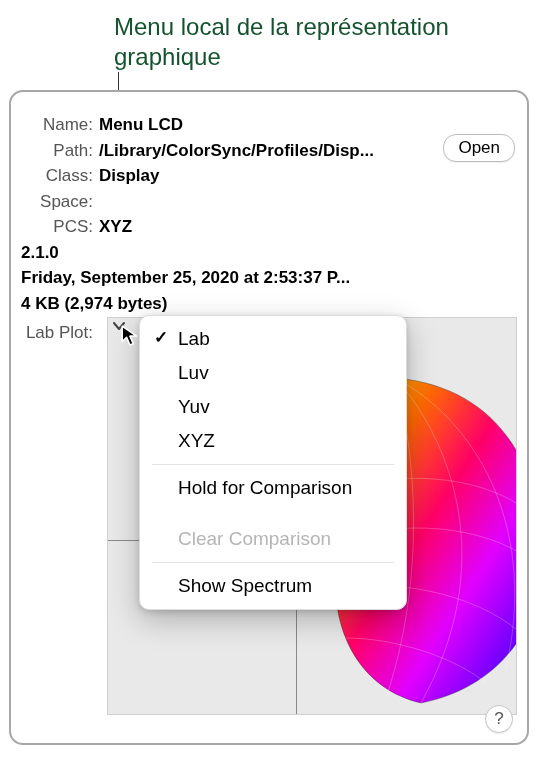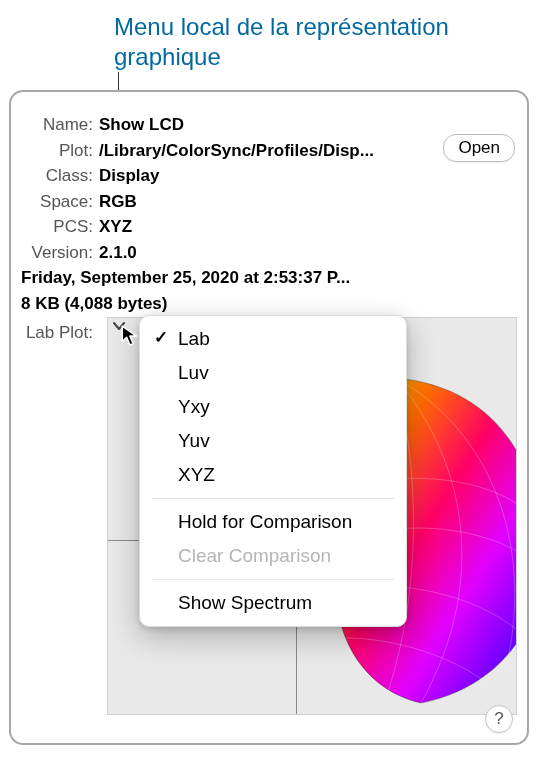--- a/index.html
+++ b/index.html
@@ -10,21 +10,21 @@
     background: #fff;
     position: relative;
     overflow: hidden;
   }
 
   .caption {
     position: absolute;
     top: 12px;
     left: 114px;
     font-size: 24px;
-    color: #0369a1;
+    color: #14532d;
     line-height: 1.25;
     max-width: 380px;
   }
 
   .leader {
     position: absolute;
     left: 118px;
     top: 72px;
     width: 1px;
     height: 255px;
@@ -138,21 +138,21 @@
   }
   .popup .item {
     display:flex;
     align-items:center;
     font-size: 19px;
     padding: 6px 18px 6px 38px;
     position: relative;
     color: #000;
     cursor: pointer;
   }
-  .popup .item.disabled { color: #b5b5b5; cursor: default; }
+  .popup .item.disabled { color: #b5b5b5; cursor: default; margin-top: 17px; }
   .popup .check {
     position:absolute;
     left: 14px;
     top: 50%;
     transform: translateY(-58%);
     font-size: 17px;
     font-weight: 700;
   }
   .popup hr {
     border: none;
@@ -181,47 +181,45 @@
 <div class="caption">Menu local de la représentation graphique</div>
 <div class="leader"></div>
 
 <div class="panel">
 
   <button class="open-btn">Open</button>
 
   <div class="rows">
     <div class="row">
       <div class="label">Name:</div>
-      <div class="value">Show LCD</div>
-    </div>
-    <div class="row">
-      <div class="label">Plot:</div>
+      <div class="value">Menu LCD</div>
+    </div>
+    <div class="row">
+      <div class="label">Path:</div>
       <div class="value" style="max-width:320px">/Library/ColorSync/Profiles/Disp...</div>
     </div>
     <div class="row">
       <div class="label">Class:</div>
       <div class="value">Display</div>
     </div>
     <div class="row">
       <div class="label">Space:</div>
-      <div class="value">RGB</div>
     </div>
     <div class="row">
       <div class="label">PCS:</div>
       <div class="value">XYZ</div>
     </div>
     <div class="row">
-      <div class="label">Version:</div>
       <div class="value">2.1.0</div>
     </div>
     <div class="row">
       <div class="value">Friday, September 25, 2020 at 2:53:37 P...</div>
     </div>
     <div class="row">
-      <div class="value">8 KB (4,088 bytes)</div>
+      <div class="value">4 KB (2,974 bytes)</div>
     </div>
     <div class="row" style="margin-top:4px">
       <div class="label">Lab Plot:</div>
     </div>
   </div>
 
   <div class="plot-area">
     <div class="axis-h"></div>
     <div class="axis-v"></div>
     <svg class="gamut" viewBox="0 0 300 340">
@@ -264,23 +262,20 @@
 
   <div class="popup">
     <div class="item">
       <span class="check">✓</span>
       <span>Lab</span>
     </div>
     <div class="item">
       <span>Luv</span>
     </div>
     <div class="item">
-      <span>Yxy</span>
-    </div>
-    <div class="item">
       <span>Yuv</span>
     </div>
     <div class="item">
       <span>XYZ</span>
     </div>
     <hr>
     <div class="item">
       <span>Hold for Comparison</span>
     </div>
     <div class="item disabled">

